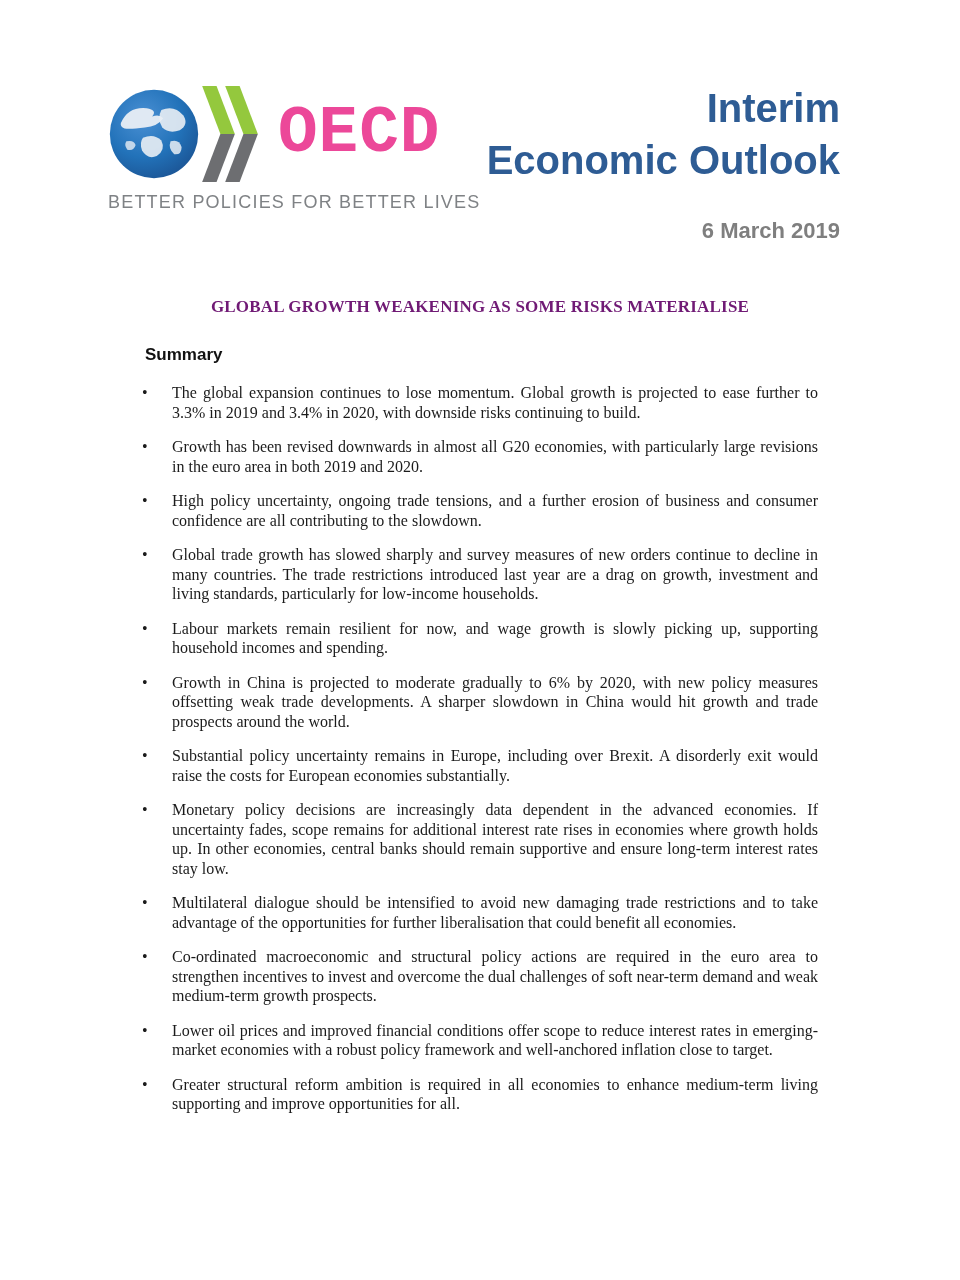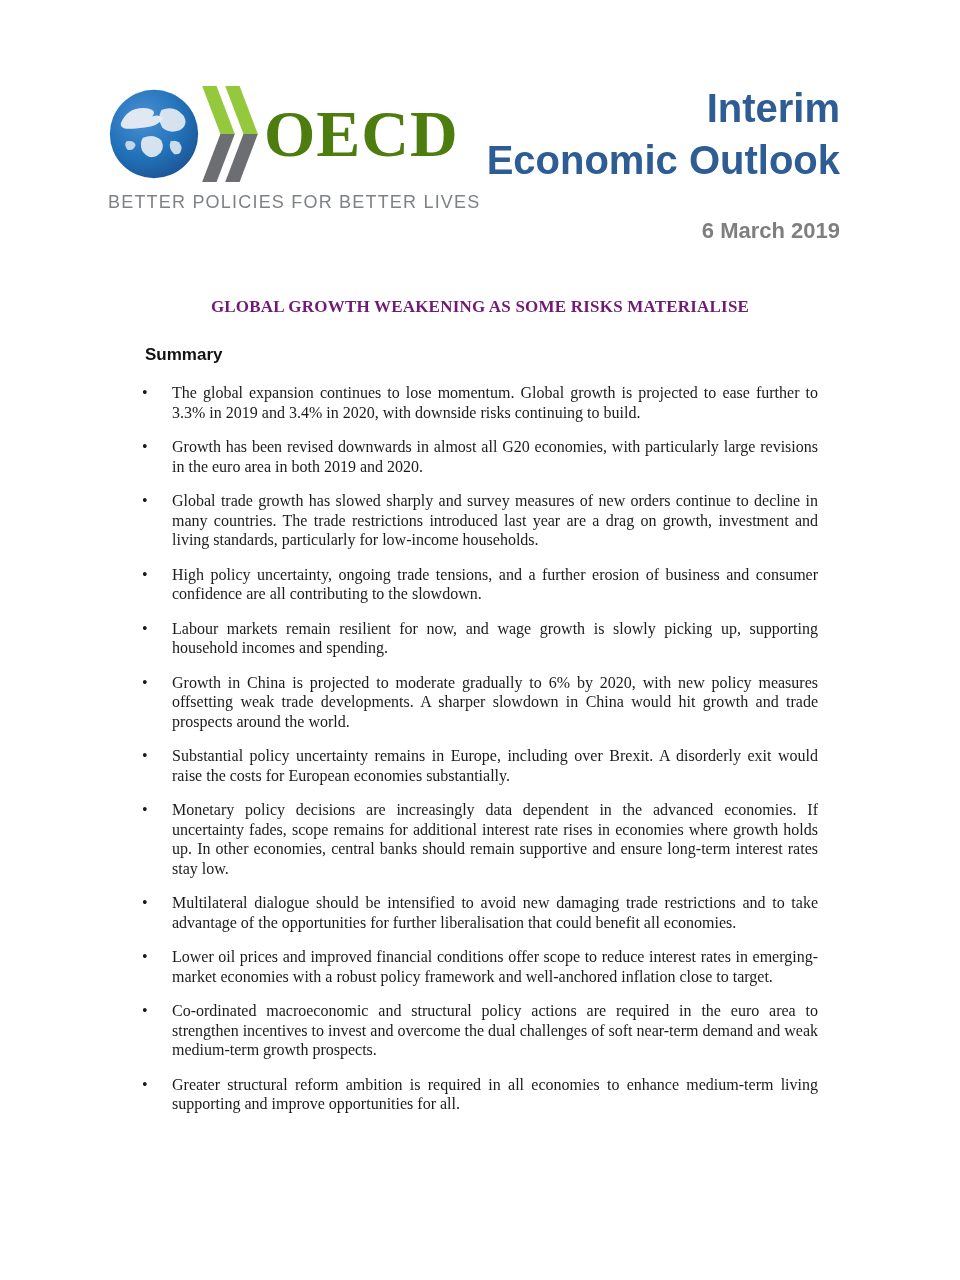--- a/index.html
+++ b/index.html
@@ -8,23 +8,23 @@
 
   .page { position: relative; width: 960px; height: 1280px; background: #ffffff; overflow: hidden; }
 
   
   .header { position: relative; height: 265px; }
 
   .logo { position: absolute; left: 108px; top: 88px; width: 340px; }
   .logo-row { display: flex; align-items: center; height: 92px; }
   .globe { width: 92px; height: 92px; flex: 0 0 auto; }
   .chevrons { width: 56px; height: 96px; margin-left: 2px; flex: 0 0 auto; }
-  .logo-org { font-family: Liberation Serif, serif; font-weight: bold;
-              font-size: 66px; color: #4d7c0f; letter-spacing: 1px; line-height: 1;
-              margin-left: 6px; }
+  .logo-org { font-family: Liberation Mono, monospace; font-weight: bold;
+              font-size: 66px; color: #ec4899; letter-spacing: 1px; line-height: 1;
+              margin-left: 20px; }
   .logo-tagline { font-family: "Liberation Sans", sans-serif; font-size: 18px;
                   color: #7f8285; letter-spacing: 1.2px; margin-top: 12px;
                   white-space: nowrap; }
 
   .title-block { position: absolute; right: 120px; top: 82px; text-align: right; }
   .pub-title { font-family: "Liberation Sans", sans-serif; font-weight: bold;
                font-size: 40px; line-height: 52px; color: #2e5c94; }
   .pub-date { font-family: "Liberation Sans", sans-serif; font-weight: bold;
               font-size: 22px; color: #7f7f7f; margin-top: 32px; }
 
@@ -88,27 +88,27 @@
 
   <main class="doc">
 
     <h1 class="doc-heading">GLOBAL GROWTH WEAKENING AS SOME RISKS MATERIALISE</h1>
 
     <h2 class="summary-heading">Summary</h2>
 
     <ul class="bullet-list">
       <li>The global expansion continues to lose momentum. Global growth is projected to ease further to 3.3% in 2019 and 3.4% in 2020, with downside risks continuing to build.</li>
       <li>Growth has been revised downwards in almost all G20 economies, with particularly large revisions in the euro area in both 2019 and 2020.</li>
+      <li>High policy uncertainty, ongoing trade tensions, and a further erosion of business and consumer confidence are all contributing to the slowdown.</li>
       <li>Global trade growth has slowed sharply and survey measures of new orders continue to decline in many countries. The trade restrictions introduced last year are a drag on growth, investment and living standards, particularly for low-income households.</li>
-      <li>High policy uncertainty, ongoing trade tensions, and a further erosion of business and consumer confidence are all contributing to the slowdown.</li>
       <li>Labour markets remain resilient for now, and wage growth is slowly picking up, supporting household incomes and spending.</li>
       <li>Growth in China is projected to moderate gradually to 6% by 2020, with new policy measures offsetting weak trade developments. A sharper slowdown in China would hit growth and trade prospects around the world.</li>
       <li>Substantial policy uncertainty remains in Europe, including over Brexit. A disorderly exit would raise the costs for European economies substantially.</li>
       <li>Monetary policy decisions are increasingly data dependent in the advanced economies. If uncertainty fades, scope remains for additional interest rate rises in economies where growth holds up. In other economies, central banks should remain supportive and ensure long-term interest rates stay low.</li>
       <li>Multilateral dialogue should be intensified to avoid new damaging trade restrictions and to take advantage of the opportunities for further liberalisation that could benefit all economies.</li>
+      <li>Co-ordinated macroeconomic and structural policy actions are required in the euro area to strengthen incentives to invest and overcome the dual challenges of soft near-term demand and weak medium-term growth prospects.</li>
       <li>Lower oil prices and improved financial conditions offer scope to reduce interest rates in emerging-market economies with a robust policy framework and well-anchored inflation close to target.</li>
-      <li>Co-ordinated macroeconomic and structural policy actions are required in the euro area to strengthen incentives to invest and overcome the dual challenges of soft near-term demand and weak medium-term growth prospects.</li>
       <li>Greater structural reform ambition is required in all economies to enhance medium-term living supporting and improve opportunities for all.</li>
     </ul>
 
   </main>
 
 </div>
 
 </body></html>

